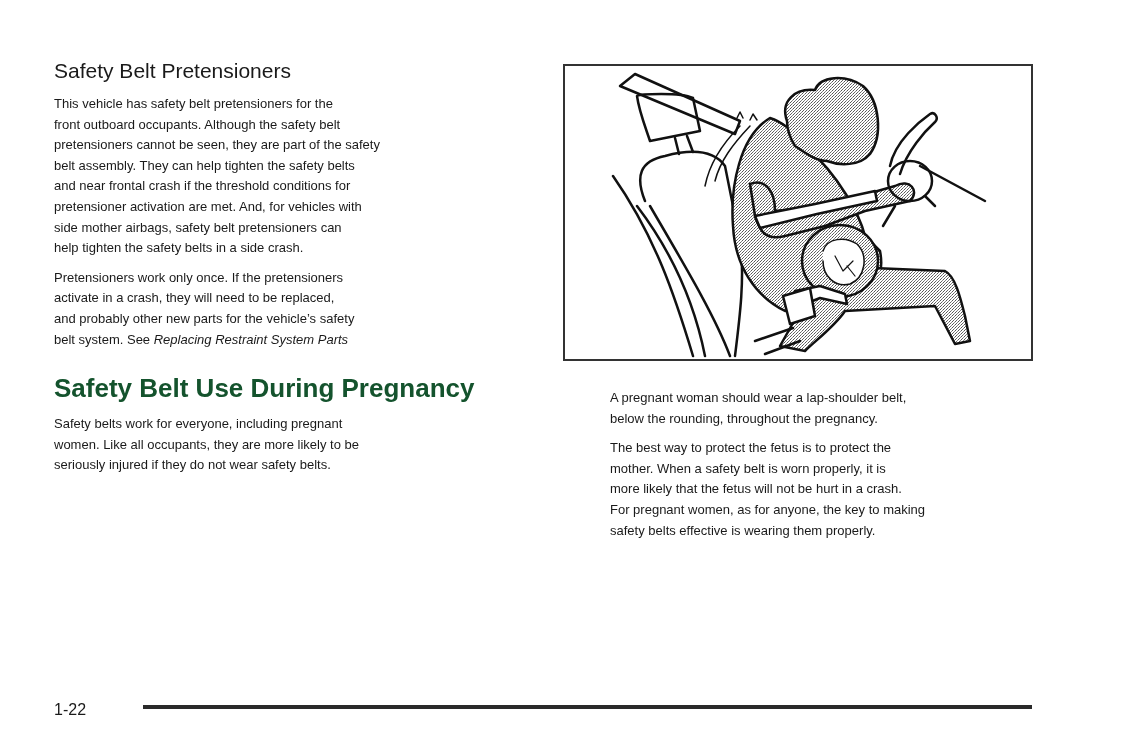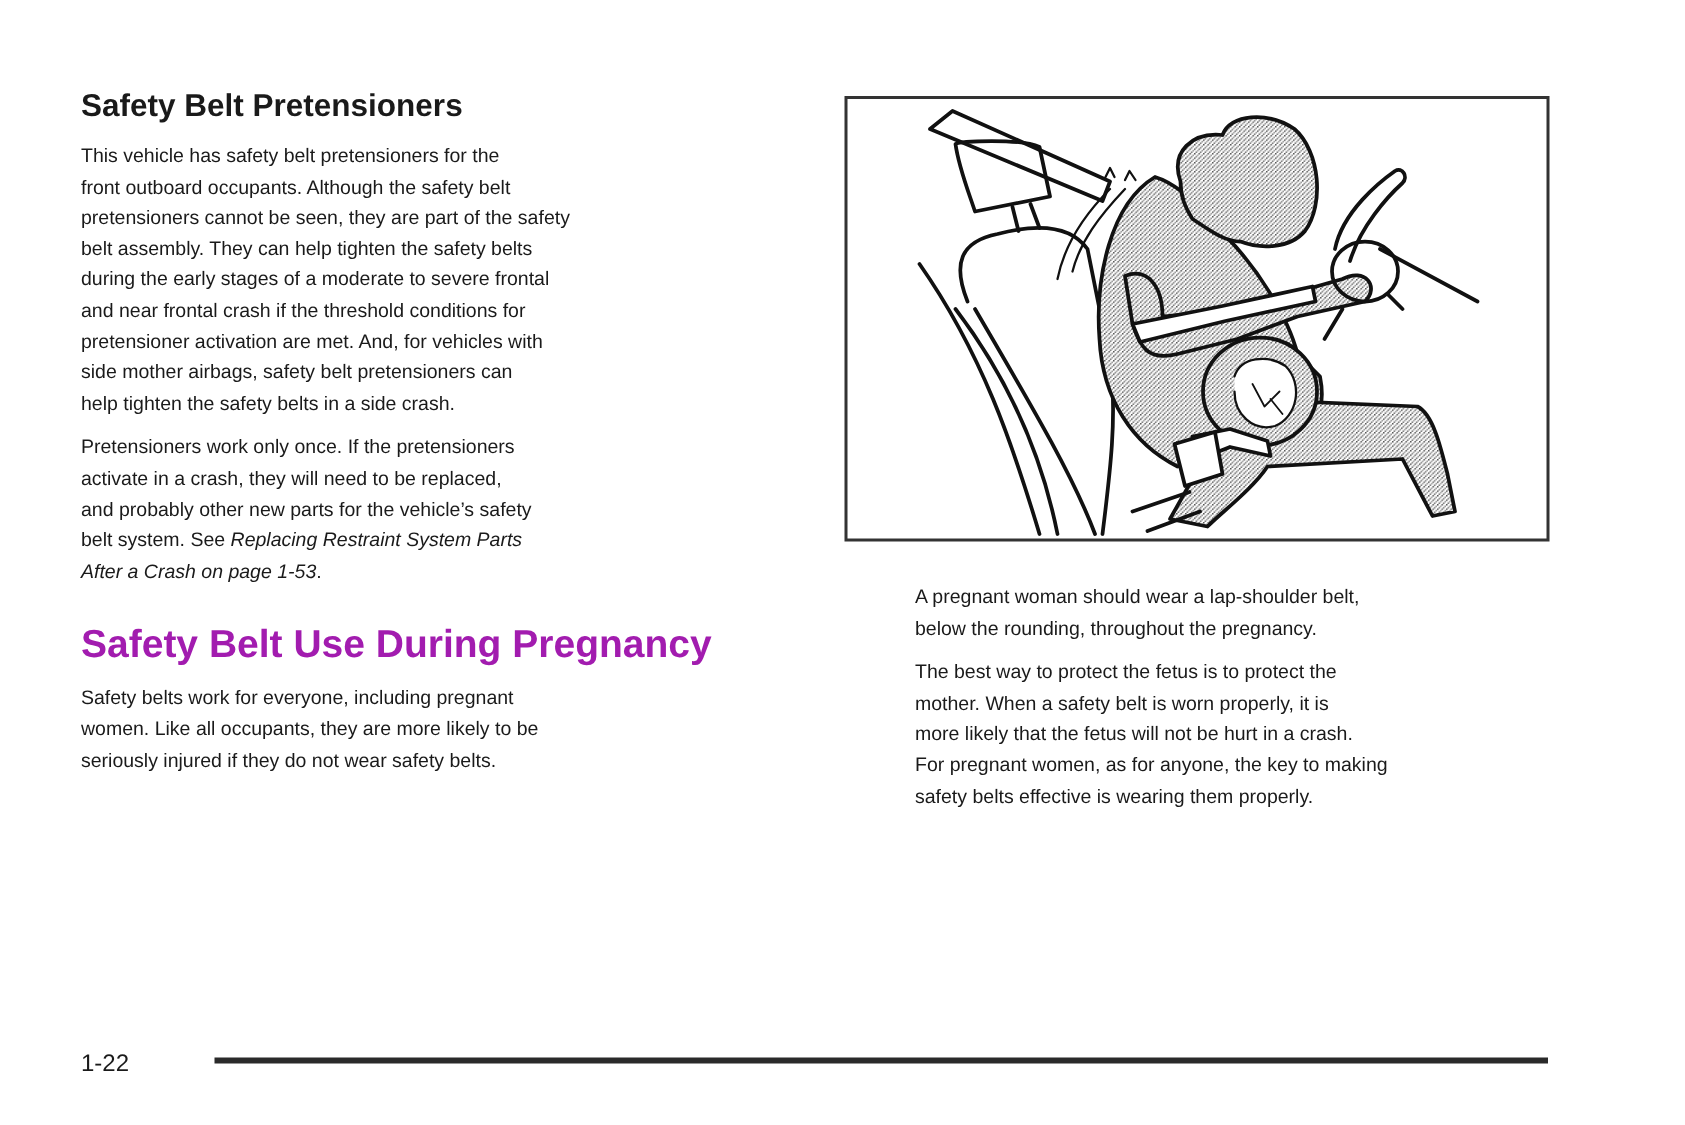--- a/index.html
+++ b/index.html
@@ -1,52 +1,50 @@
 <!DOCTYPE html>
 <html><head>
 <meta charset="utf-8">
 <style>
   html, body { margin: 0; padding: 0; background: #ffffff; }
   body { width: 1123px; height: 750px; position: relative; overflow: hidden;
          font-family: "Liberation Sans", sans-serif; color: #1a1a1a; }
   .col-left { position: absolute; left: 54px; top: 58px; width: 480px; }
   .col-right { position: absolute; left: 563px; top: 388px; width: 470px; margin-left: 47px; }
-  h2.sub { font-size: 21px; font-weight: bold; margin: 0 0 10px 0; line-height: 26px; color: #1a1a1a; }
-  h1.main { font-size: 26px; font-weight: bold; margin: 0 0 10px 0; line-height: 32px; color: #a21caf; }
+  h2.sub { font-size: 21px; font-weight: normal; margin: 0 0 10px 0; line-height: 26px; color: #1a1a1a; }
+  h1.main { font-size: 26px; font-weight: bold; margin: 0 0 10px 0; line-height: 32px; color: #14532d; }
   p { font-size: 13px; line-height: 20.6px; margin: 0 0 9px 0; }
   p .line { display: block; white-space: nowrap; }
   em { }
   .figure { position: absolute; left: 563px; top: 64px; width: 466px; height: 293px;
             border: 2px solid #333; background: #fff; }
   .figure svg { width: 100%; height: 100%; display: block; }
   .page-num { position: absolute; left: 54px; top: 701px; font-size: 16px; color: #1a1a1a; }
   .rule { position: absolute; left: 143px; top: 705px; width: 889px; height: 4px; background: #2a2a2a; }
 </style>
 </head>
 <body>
 
 <div class="col-left">
   <h2 class="sub">Safety Belt Pretensioners</h2>
   <p>
     <span class="line">This vehicle has safety belt pretensioners for the</span>
     <span class="line">front outboard occupants. Although the safety belt</span>
     <span class="line">pretensioners cannot be seen, they are part of the safety</span>
     <span class="line">belt assembly. They can help tighten the safety belts</span>
-    <span class="line">during the early stages of a moderate to severe frontal</span>
     <span class="line">and near frontal crash if the threshold conditions for</span>
     <span class="line">pretensioner activation are met. And, for vehicles with</span>
     <span class="line">side mother airbags, safety belt pretensioners can</span>
     <span class="line">help tighten the safety belts in a side crash.</span>
   </p>
   <p>
     <span class="line">Pretensioners work only once. If the pretensioners</span>
     <span class="line">activate in a crash, they will need to be replaced,</span>
     <span class="line">and probably other new parts for the vehicle’s safety</span>
     <span class="line"><span>belt system. See </span><em>Replacing Restraint System Parts</em></span>
-    <span class="line"><em>After a Crash on page 1-53</em><span>.</span></span>
   </p>
 
   <h1 class="main" style="margin-top:22px;">Safety Belt Use During Pregnancy</h1>
   <p>
     <span class="line">Safety belts work for everyone, including pregnant</span>
     <span class="line">women. Like all occupants, they are more likely to be</span>
     <span class="line">seriously injured if they do not wear safety belts.</span>
   </p>
 </div>
 

